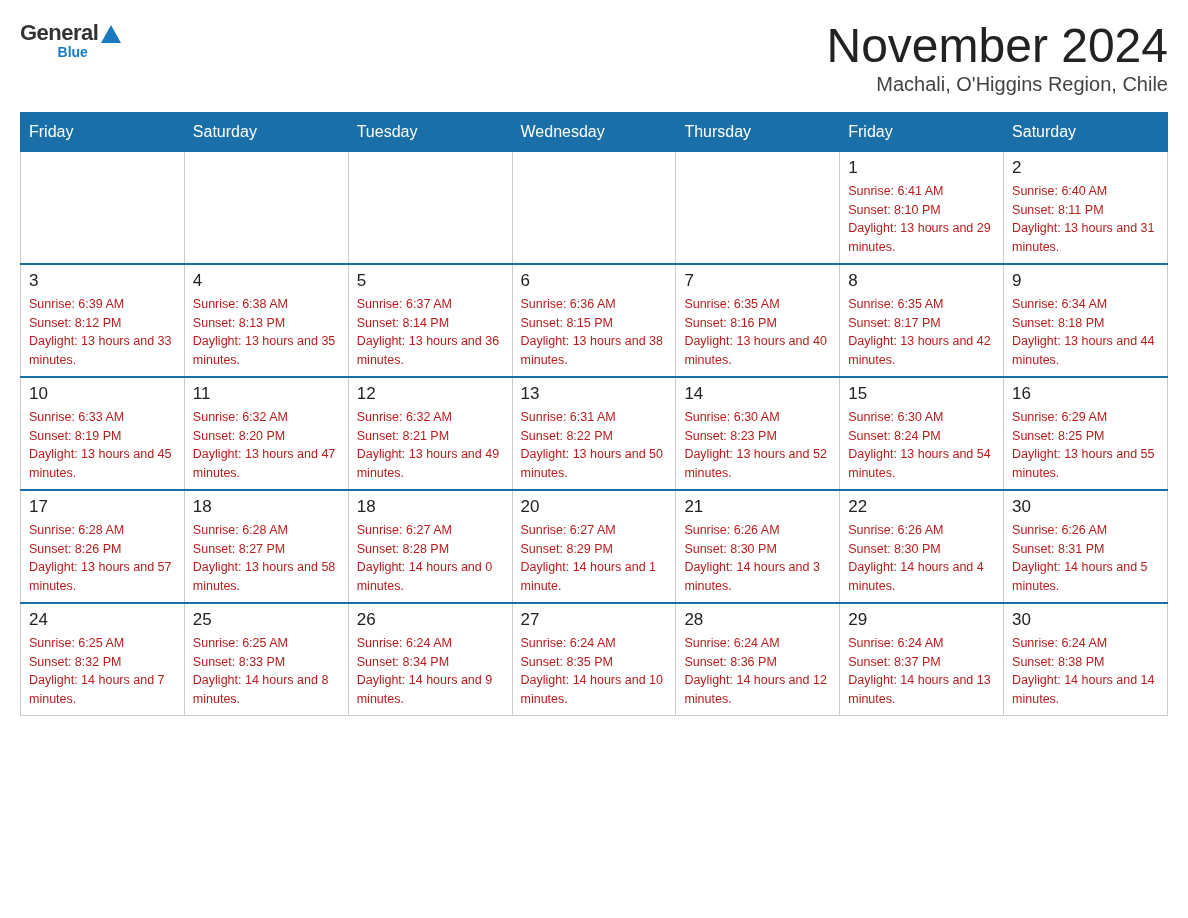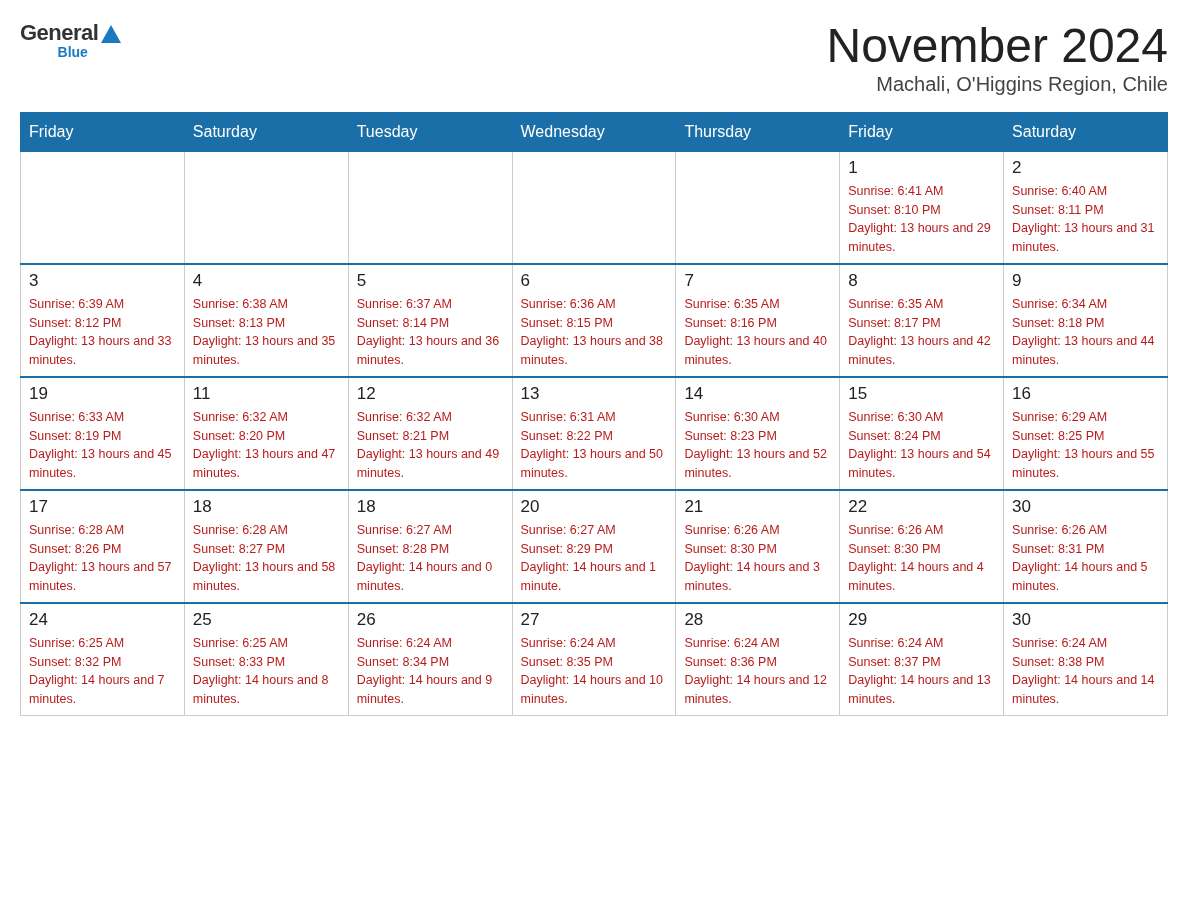--- a/index.html
+++ b/index.html
@@ -179,21 +179,21 @@
           <span class="day-number">8</span>
           <div class="day-info">Sunrise: 6:35 AM<br>Sunset: 8:17 PM<br>Daylight: 13 hours and 42 minutes.</div>
         </td>
         <td>
           <span class="day-number">9</span>
           <div class="day-info">Sunrise: 6:34 AM<br>Sunset: 8:18 PM<br>Daylight: 13 hours and 44 minutes.</div>
         </td>
       </tr>
       <tr class="row-separator">
         <td>
-          <span class="day-number">19</span>
+          <span class="day-number">10</span>
           <div class="day-info">Sunrise: 6:33 AM<br>Sunset: 8:19 PM<br>Daylight: 13 hours and 45 minutes.</div>
         </td>
         <td>
           <span class="day-number">11</span>
           <div class="day-info">Sunrise: 6:32 AM<br>Sunset: 8:20 PM<br>Daylight: 13 hours and 47 minutes.</div>
         </td>
         <td>
           <span class="day-number">12</span>
           <div class="day-info">Sunrise: 6:32 AM<br>Sunset: 8:21 PM<br>Daylight: 13 hours and 49 minutes.</div>
         </td>

